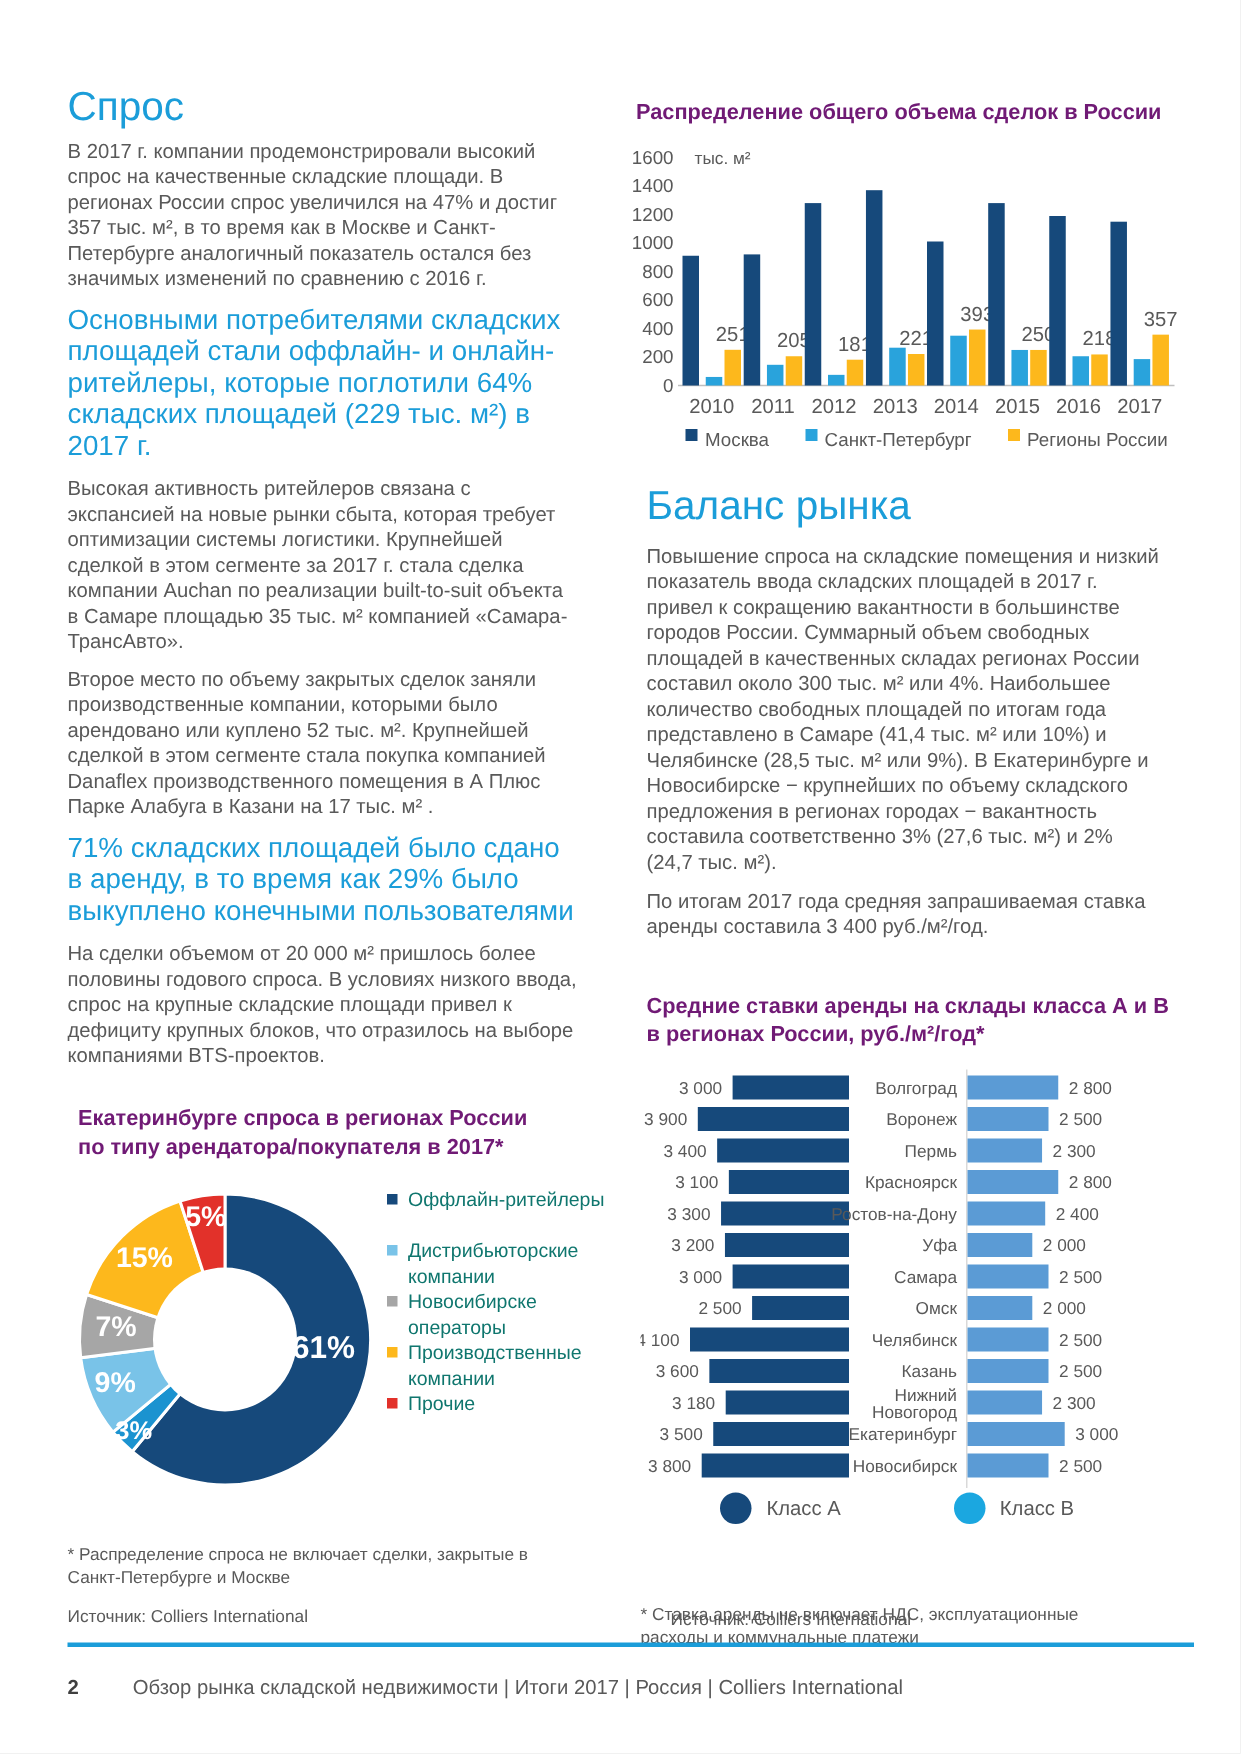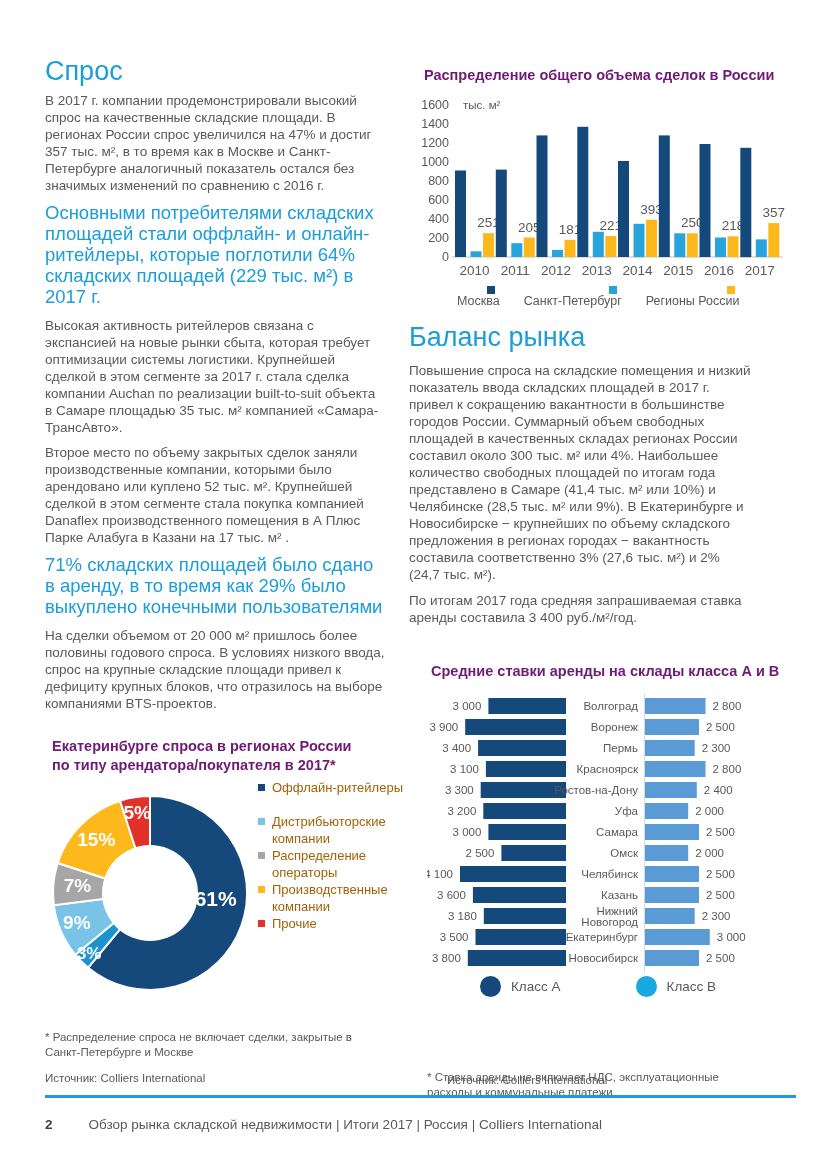--- a/index.html
+++ b/index.html
@@ -9,26 +9,26 @@
   h1.section{font-size:27px;line-height:30px;font-weight:400;color:#1b9dd9;margin:0 0 6px 0;}
   .body{font-size:13.5px;line-height:17px;color:#595959;margin:0 0 8px 0;}
   .highlight{font-size:18.5px;line-height:21px;font-weight:400;color:#1b9dd9;margin:6px 0 10px 0;}
   .chart-title{font-size:14.5px;line-height:19px;font-weight:bold;color:#701a75;margin:4px;}
   
   #chart-deals{left:419px;top:62px;width:392px;}
   #chart-deals .chart-title{padding-left:1px;}
   #deals-svg{display:block;margin-top:7px;}
   .deals-legend{display:flex;align-items:center;padding-left:38px;column-gap:24px;margin-top:2px;
                 font-size:12.5px;color:#595959;}
-  .leg-item{display:inline-flex;align-items:flex-end;flex-direction:column;}
+  .leg-item{display:inline-flex;align-items:flex-start;}
   .sq{display:inline-block;width:8px;height:8px;margin-right:5px;flex:0 0 auto;}
   
   #chart-pie{left:45px;top:733px;width:380px;}
   #pie-svg{position:absolute;left:0;top:55px;}
-  .pie-legend{position:absolute;left:213px;top:46px;width:160px;font-size:13px;line-height:17px;color:#a16207;}
+  .pie-legend{position:absolute;left:213px;top:58px;width:160px;font-size:13px;line-height:17px;color:#0f766e;}
   .pl-item{display:flex;min-height:34px;align-items:flex-start;}
   .pl-item .sq{width:7px;height:7px;margin-top:5px;margin-right:7px;}
   
   #chart-rates{left:427px;top:658px;width:392px;}
   #rates-svg{display:block;margin-top:7px;}
   .rates-legend{display:flex;align-items:center;padding-left:53px;column-gap:75px;margin-top:3px;
                 font-size:13.5px;color:#595959;}
   .rl-item{display:inline-flex;align-items:center;}
   .circle{display:inline-block;width:21px;height:21px;border-radius:50%;margin-right:10px;flex:0 0 auto;}
   
@@ -117,21 +117,21 @@
           <i class="sq" style="background: rgb(41, 163, 220);"></i>
           <span>Санкт-Петербург</span>
         </span>
       <span class="leg-item">
           <i class="sq" style="background: rgb(253, 184, 28);"></i>
           <span>Регионы России</span>
         </span>
     </div>
   </section>
 
-  <section class="abs" style="left:409px;top:316px;width:345px;">
+  <section class="abs" style="left:431px;top:316px;width:345px;">
     <h1 class="section" style="margin:6px 0 4px 0;">Баланс рынка</h1>
     <p class="body" style="margin-top:10px;">Повышение спроса на складские помещения и низкий показатель ввода складских площадей в 2017 г. привел к сокращению вакантности в большинстве городов России. Суммарный объем свободных площадей в качественных складах регионах России составил около 300 тыс. м² или 4%. Наибольшее количество свободных площадей по итогам года представлено в Самаре (41,4 тыс. м² или 10%)  и Челябинске (28,5 тыс. м² или 9%). В Екатеринбурге и Новосибирске − крупнейших по объему складского предложения в регионах городах − вакантность составила соответственно 3% (27,6 тыс. м²) и 2% (24,7 тыс. м²).</p>
     <p class="body" style="margin-top:9px;">По итогам 2017 года средняя запрашиваемая ставка аренды составила 3 400 руб./м²/год.</p>
   </section>
 
   <section class="abs" id="chart-pie" style="height:290px;">
     <div class="chart-title" style="padding-left:3px;">
       <div>Екатеринбурге спроса в регионах России</div>
       <div>по типу арендатора/покупателя в 2017*</div>
     </div>
@@ -154,36 +154,37 @@
       <div class="pl-item">
           <i class="sq" style="background: rgb(22, 73, 123);"></i>
           <span>Оффлайн-ритейлеры</span>
         </div>
       <div class="pl-item">
           <i class="sq" style="background: rgb(121, 195, 232);"></i>
           <span>Дистрибьюторские компании</span>
         </div>
       <div class="pl-item">
           <i class="sq" style="background: rgb(166, 166, 166);"></i>
-          <span>Распределение операторы</span>
+          <span>Новосибирске операторы</span>
         </div>
       <div class="pl-item">
           <i class="sq" style="background: rgb(253, 184, 28);"></i>
           <span>Производственные компании</span>
         </div>
       <div class="pl-item">
           <i class="sq" style="background: rgb(226, 49, 42);"></i>
           <span>Прочие</span>
         </div>
     </div>
   </section>
 
   <section class="abs" id="chart-rates">
     <div class="chart-title">
       <div>Средние ставки аренды на склады класса А и В</div>
+      <div>в регионах России, руб./м²/год*</div>
     </div>
     <svg id="rates-svg" width="385" height="285">
         <line x1="217.5" y1="6" x2="217.5" y2="285" stroke="#d9d9d9" stroke-width="1"></line>
         <rect x="61.4" y="10" width="77.6" height="16" fill="#16497b"></rect>
         <rect x="218" y="10" width="60.5" height="16" fill="#5b9bd5"></rect>
         <text x="54.4" y="22" text-anchor="end" font-size="11.5" fill="#595959">3&nbsp;000</text>
         <text x="285.5" y="22" font-size="11.5" fill="#595959">2&nbsp;800</text>
         <text x="211" y="22" text-anchor="end" font-size="11.5" fill="#595959">Волгоград</text>
         <rect x="38.2" y="31" width="100.8" height="16" fill="#16497b"></rect>
         <rect x="218" y="31" width="54.0" height="16" fill="#5b9bd5"></rect>

